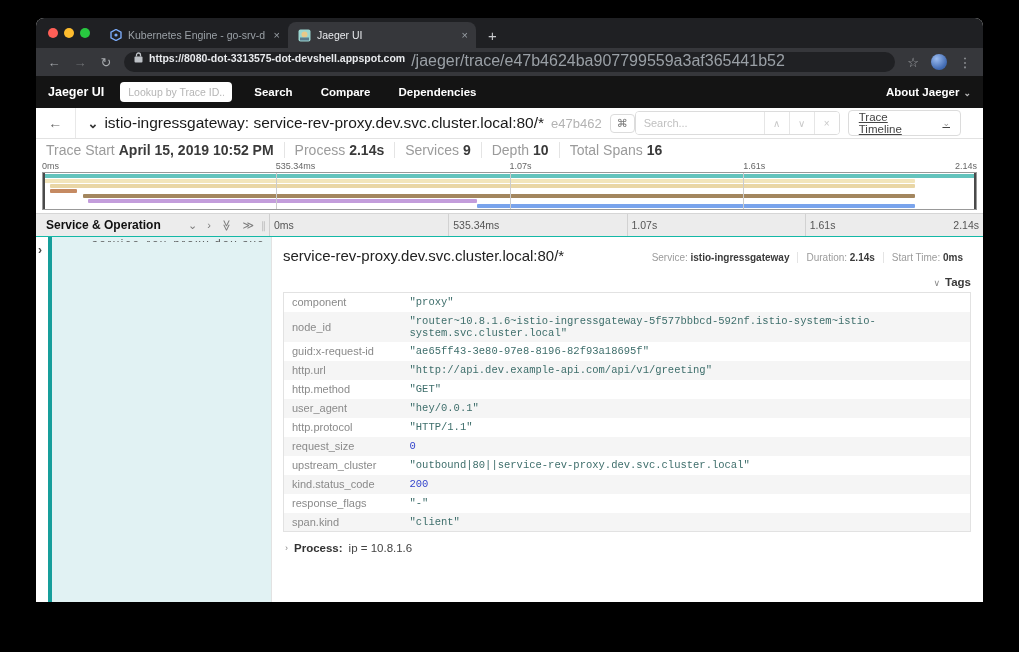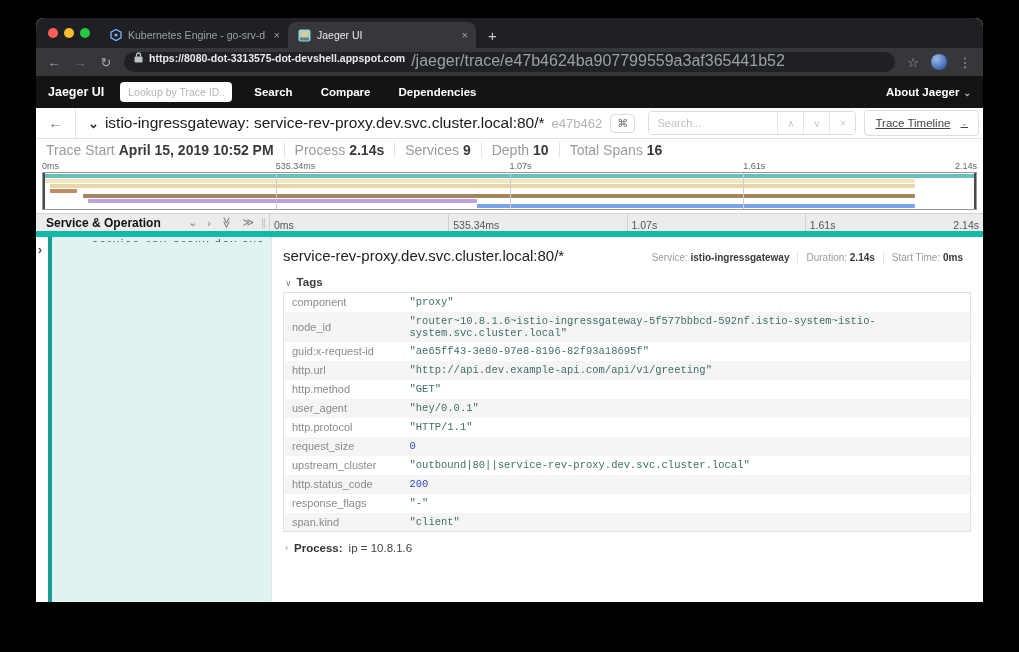--- a/index.html
+++ b/index.html
@@ -36,21 +36,21 @@
   .jnav .about { color:#fff; font-size:11.5px; font-weight:bold; }
   .jnav .caret { color:#bbb; font-size:9px; margin-left:4px; }
 
   
   .titlebar { height:31px; background:#fff; border-bottom:1px solid #e2e2e2; display:flex; align-items:center; flex-shrink:0; }
   .tb-back { width:40px; height:100%; border-right:1px solid #e8e8e8; display:flex; align-items:center; justify-content:center; color:#666; font-size:14px; }
   .tb-chev { color:#333; font-size:13px; font-weight:bold; margin:0 6px 0 12px; }
   .tb-title { font-size:15.5px; color:#1a1a1a; font-weight:500; white-space:nowrap; }
   .tb-id { color:#b3b3b3; font-size:13px; margin-left:7px; }
   .kbd { border:1px solid #dcdcdc; border-radius:4px; color:#777; font-size:11px; padding:2px 6px; margin-left:8px; background:#fff; }
-  .tb-right { margin-left:auto; display:flex; align-items:center; gap:8px; padding-right:4px; }
+  .tb-right { margin-left:auto; display:flex; align-items:center; gap:8px; padding-right:22px; }
   .searchgrp { display:flex; align-items:stretch; height:24px; border:1px solid #dcdcdc; border-radius:4px; overflow:hidden; }
   .searchgrp input { border:none; outline:none; width:128px; font-size:11px; padding:0 8px; color:#333; font-family:"Liberation Sans",sans-serif; }
   .searchgrp input::placeholder { color:#c0c0c0; }
   .sg-btn { width:26px; display:flex; align-items:center; justify-content:center; border-left:1px solid #e6e6e6; color:#c9c9c9; font-size:10px; background:#fff; }
   .viewsel { height:26px; border:1px solid #dcdcdc; border-radius:4px; background:#fff; font-size:11.5px; color:#444; display:flex; align-items:center; gap:10px; padding:0 10px;text-decoration:underline; }
   .viewsel .caret { color:#999; font-size:9px; }
 
   
   .metarow { height:21px; display:flex; align-items:center; padding:0 10px; font-size:14px; flex-shrink:0; }
   .meta-item { display:flex; align-items:center; gap:4px; padding:0 10px; border-left:1px solid #e4e4e4; }
@@ -61,21 +61,21 @@
   
   .minimap { position:relative; height:53px; padding:0 6px; flex-shrink:0; }
   .mm-labels { position:relative; height:12px; font-size:9px; color:#666; }
   .mm-labels span { position:absolute; top:1px; }
   .mm-canvas { position:relative; height:38px; border:1px solid #999; background:#fff; overflow:hidden; padding-top:1px; }
   .mm-grid { position:absolute; top:0; bottom:0; width:1px; background:#ccc; }
   .mini-span { height:4px; margin-bottom:1px; border-radius:1px; }
   .mm-handle { position:absolute; top:0; bottom:0; width:2px; background:#4a4a4a; z-index:5; }
 
   
-  .tl-header { height:24px; display:flex; border-top:1px solid #d6d6d6; border-bottom:6px solid #14b8a6; background:#ececec; flex-shrink:0; }
+  .tl-header { height:24px; display:flex; border-top:1px solid #d6d6d6; border-bottom:1px solid #14b8a6; background:#ececec; flex-shrink:0; }
   .tl-left { width:234px; border-right:1px solid #cfcfcf; display:flex; align-items:center; padding:0 4px 0 10px; }
   .tl-left .so { font-size:12px; font-weight:bold; color:#111; flex:1; }
   .tl-ic { color:#7b7b7b; font-size:11px; margin:0 5px; }
   .tl-ic.rot { display:inline-block; transform:rotate(90deg); }
   .grip { color:#bbb; font-size:10px; letter-spacing:-1px; margin-left:2px; }
   .ruler { position:relative; flex:1; }
   .ruler .tick { position:absolute; top:0; bottom:0; width:1px; background:#d2d2d2; }
   .ruler .tlab { position:absolute; top:5px; font-size:10.5px; color:#555; }
 
   
@@ -84,21 +84,21 @@
   .rowpanel { position:absolute; left:12px; top:0; bottom:0; width:224px; background:#e1f2f3; border-left:4px solid #169e9b; border-right:1px solid #e2e2e2; overflow:hidden; }
   .sliver { height:5px; overflow:hidden; font-size:11px; color:#555; line-height:13px; padding-left:40px; letter-spacing:2px; white-space:nowrap; }
   .detail { position:absolute; left:237px; right:0; top:0; bottom:0; background:#fff; padding:10px 12px 0 10px; overflow:hidden; }
   .d-head { display:flex; align-items:baseline; }
   .d-op { font-size:15px; color:#222; font-weight:500; flex:1; white-space:nowrap; overflow:hidden; }
   .d-meta { display:flex; align-items:baseline; font-size:10px; white-space:nowrap; }
   .d-meta .seg { padding:0 8px; border-left:1px solid #e4e4e4; }
   .d-meta .seg:first-child { border-left:none; }
   .d-meta .dl { color:#9b9b9b; }
   .d-meta .dv { color:#3a3a3a; font-weight:bold; }
-  .tags-label { margin:12px 0 4px 2px; font-size:11.5px; color:#444; }
+  .tags-label { margin:12px 0 4px 2px; font-size:11.5px; color:#444;text-align:right; }
   .tags-label .tchev { color:#888; font-size:9px; margin-right:5px; }
   .tags-label b { font-weight:bold; color:#3a3a3a; }
   table.kv { width:100%; border-collapse:collapse; border:1px solid #e2e2e2; }
   table.kv tr:nth-child(even) { background:#f5f5f5; }
   table.kv td { padding:3px 8px; height:19px; vertical-align:middle; }
   td.k { width:118px; color:#8a8a8a; font-size:11px; }
   td.v { font-family:"Liberation Mono","DejaVu Sans Mono",monospace; font-size:10.5px; }
   td.v.str { color:#3e6e6b; }
   td.v.num { color:#3344cc; }
   .process { margin:10px 0 0 2px; font-size:11.5px; color:#333; display:flex; align-items:center; gap:6px; }
@@ -316,21 +316,21 @@
             </tr>
           <tr>
               <td class="k">request_size</td>
               <td class="v num">0</td>
             </tr>
           <tr>
               <td class="k">upstream_cluster</td>
               <td class="v str">"outbound|80||service-rev-proxy.dev.svc.cluster.local"</td>
             </tr>
           <tr>
-              <td class="k">http.status_code</td>
+              <td class="k">kind.status_code</td>
               <td class="v num">200</td>
             </tr>
           <tr>
               <td class="k">response_flags</td>
               <td class="v str">"-"</td>
             </tr>
           <tr>
               <td class="k">span.kind</td>
               <td class="v str">"client"</td>
             </tr>

